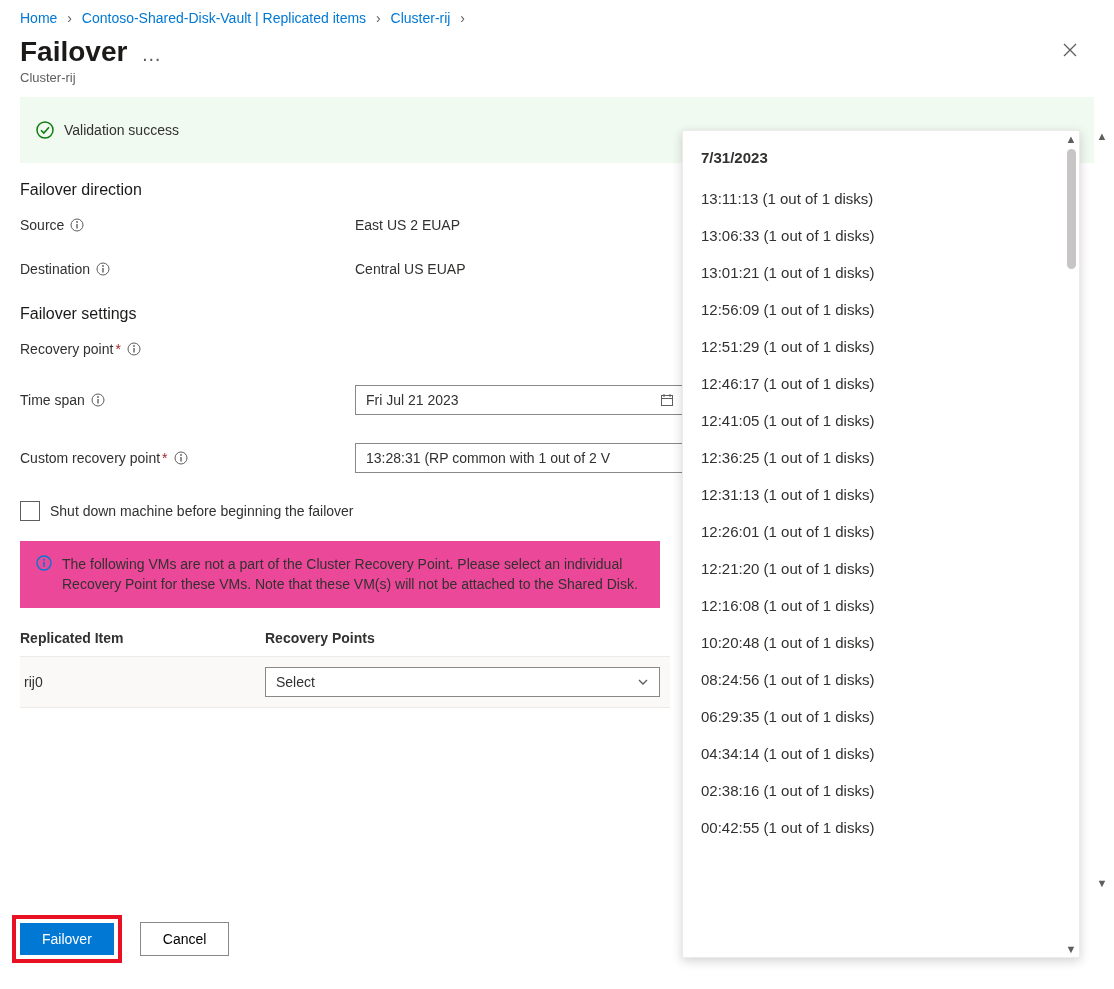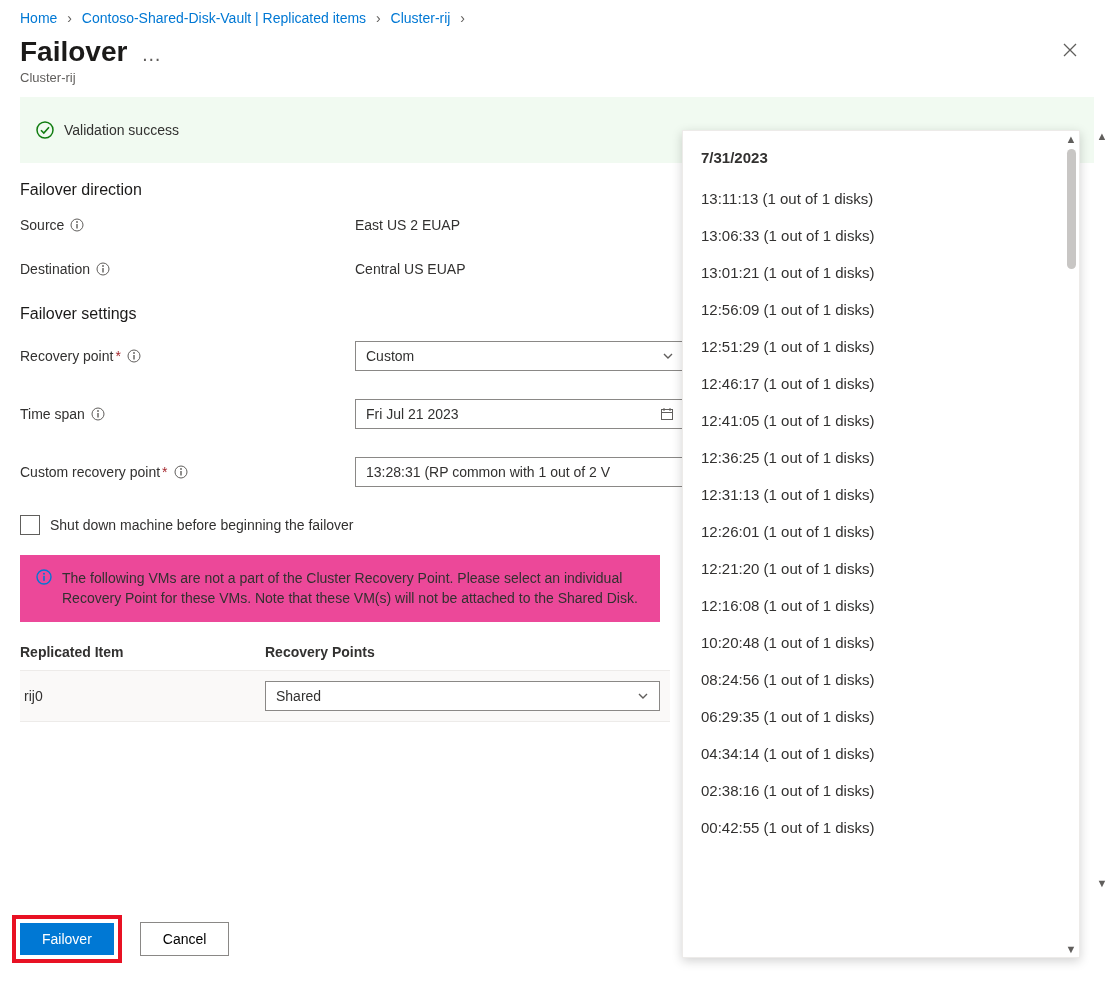--- a/index.html
+++ b/index.html
@@ -299,28 +299,20 @@
       <span>Recovery point</span>
       <span class="req">*</span>
       <span class="info-icon">
         <svg width="14" height="14" viewBox="0 0 14 14">
             <circle cx="7" cy="7" r="6" fill="none" stroke="#605e5c" stroke-width="1"></circle>
             <circle cx="7" cy="4" r="0.9" fill="#605e5c"></circle>
             <rect x="6.3" y="6" width="1.4" height="4.5" fill="#605e5c"></rect>
           </svg>
       </span>
     </div>
-    <div class="select-box">
-      <span>Custom</span>
-      <span class="chev">
-        <svg width="12" height="12" viewBox="0 0 12 12">
-            <path d="M2 4 L6 8 L10 4" fill="none" stroke="#605e5c" stroke-width="1.4"></path>
-          </svg>
-      </span>
-    </div>
   </div>
 
   <div class="field-row">
     <div class="field-label">
       <span>Time span</span>
       <span class="info-icon">
         <svg width="14" height="14" viewBox="0 0 14 14">
             <circle cx="7" cy="7" r="6" fill="none" stroke="#605e5c" stroke-width="1"></circle>
             <circle cx="7" cy="4" r="0.9" fill="#605e5c"></circle>
             <rect x="6.3" y="6" width="1.4" height="4.5" fill="#605e5c"></rect>
@@ -375,21 +367,21 @@
 
   <div class="table">
     <div class="table-header">
       <div class="th-item">Replicated Item</div>
       <div class="th-rp">Recovery Points</div>
     </div>
     <div class="table-row">
       <div class="td-item">rij0</div>
       <div class="td-rp">
         <div class="select-box">
-          <span>Shared</span>
+          <span>Select</span>
           <span class="chev">
             <svg width="12" height="12" viewBox="0 0 12 12">
                 <path d="M2 4 L6 8 L10 4" fill="none" stroke="#605e5c" stroke-width="1.4"></path>
               </svg>
           </span>
         </div>
       </div>
     </div>
   </div>
 </div>

